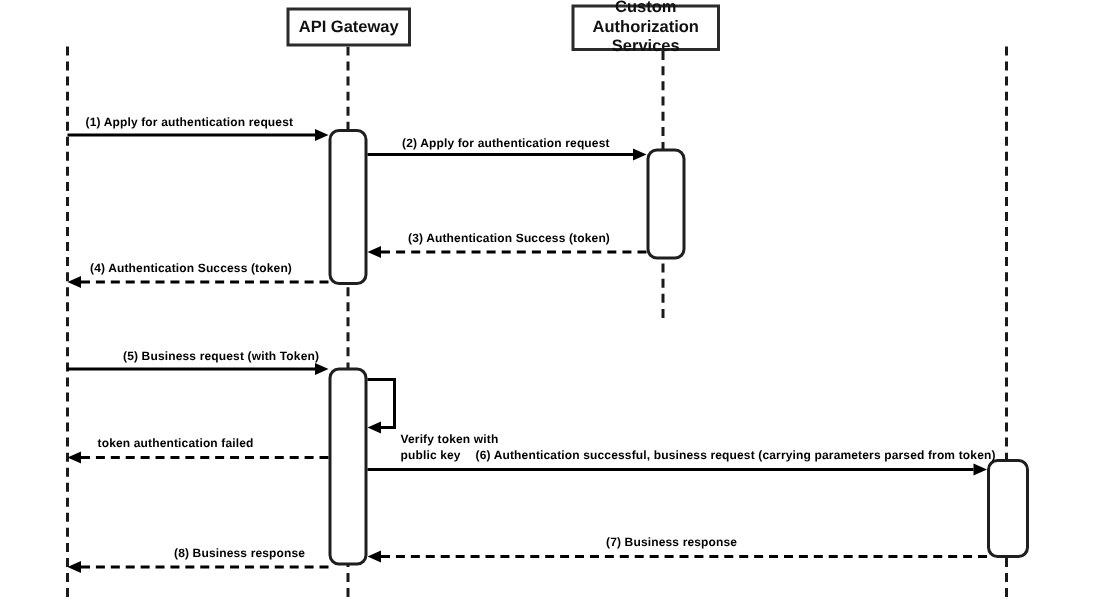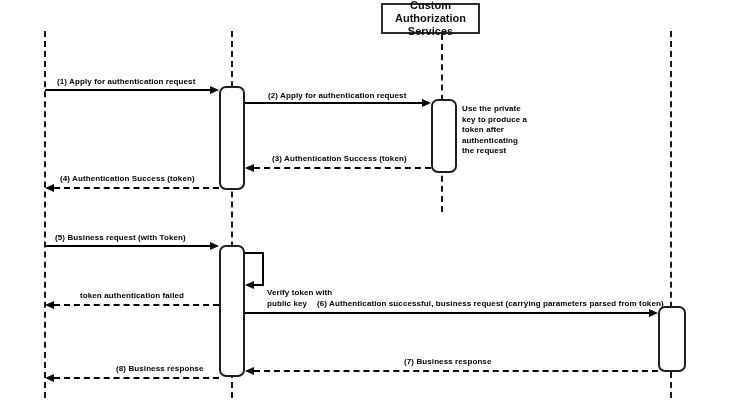--- a/index.html
+++ b/index.html
@@ -29,61 +29,61 @@
     position:absolute; font-size:8px; font-weight:bold; color:#000;
     white-space:nowrap; z-index:6; letter-spacing:0.1px;
   }
   .wrap { white-space:normal; line-height:10.5px; }
 </style>
 </head>
 <body>
 
 <div id="canvas">
 
+  <div class="pbox" style="left:191px; top:5px; width:83px; height:26px;">API Gateway</div>
   <div class="pbox" style="left:381px; top:3px; width:99px; height:31px;">Custom Authorization Services</div>
 
   <div class="lifeline" style="left:44px; top:31px; height:367px;"></div>
   <div class="lifeline" style="left:231px; top:31px; height:367px;"></div>
   <div class="lifeline" style="left:441px; top:34px; height:178px;"></div>
   <div class="lifeline" style="left:670px; top:31px; height:367px;"></div>
 
   <div class="bar" style="left:219px; top:86px; width:26px; height:104px;"></div>
   <div class="bar" style="left:431px; top:99px; width:26px; height:74px;"></div>
   <div class="bar" style="left:219px; top:245px; width:26px; height:132px;"></div>
   <div class="bar" style="left:658px; top:306px; width:28px; height:66px;"></div>
 
   <div class="mlabel" style="left:57px; top:77px;">(1) Apply for authentication request</div>
   <div class="hline" style="left:45px; top:89px; width:166px;"></div>
   <div class="head-r" style="left:210px; top:86px;"></div>
 
   <div class="mlabel" style="left:268px; top:91px;">(2) Apply for authentication request</div>
   <div class="hline" style="left:245px; top:102px; width:178px;"></div>
   <div class="head-r" style="left:422px; top:99px;"></div>
 
-  <div class="mlabel wrap" style="left:462px; top:104px; width:70px;">Use the private key to produce a token after authenticating the request</div>
 
   <div class="mlabel" style="left:272px; top:154px;">(3) Authentication Success (token)</div>
   <div class="hline dashed" style="left:254px; top:167px; width:177px;"></div>
   <div class="head-l" style="left:245px; top:164px;"></div>
 
   <div class="mlabel" style="left:60px; top:174px;">(4) Authentication Success (token)</div>
   <div class="hline dashed" style="left:54px; top:187px; width:165px;"></div>
   <div class="head-l" style="left:45px; top:184px;"></div>
 
-  <div class="mlabel" style="left:55px; top:233px;">(5) Business request (with Token)</div>
+  <div class="mlabel" style="left:82px; top:233px;">(5) Business request (with Token)</div>
   <div class="hline" style="left:45px; top:245px; width:166px;"></div>
   <div class="head-r" style="left:210px; top:242px;"></div>
 
   <div class="hline" style="left:245px; top:252px; width:19px;"></div>
   <div class="vline" style="left:262px; top:252px; height:34px;"></div>
   <div class="hline" style="left:253px; top:284px; width:11px;"></div>
   <div class="head-l" style="left:245px; top:281px;"></div>
   <div class="mlabel wrap" style="left:267px; top:256px; width:66px;margin-top:32px;">Verify token with public key</div>
 
-  <div class="mlabel" style="left:80px; top:291px;">token authentication failed</div>
+  <div class="mlabel" style="left:65px; top:291px;">token authentication failed</div>
   <div class="hline dashed" style="left:54px; top:304px; width:165px;"></div>
   <div class="head-l" style="left:45px; top:301px;"></div>
 
   <div class="mlabel" style="left:274px; top:299px;margin-left:43px;">(6) Authentication successful, business request (carrying parameters parsed from token)</div>
   <div class="hline" style="left:245px; top:312px; width:404px;"></div>
   <div class="head-r" style="left:649px; top:309px;"></div>
 
   <div class="mlabel" style="left:404px; top:357px;">(7) Business response</div>
   <div class="hline dashed" style="left:254px; top:370px; width:404px;"></div>
   <div class="head-l" style="left:245px; top:367px;"></div>

